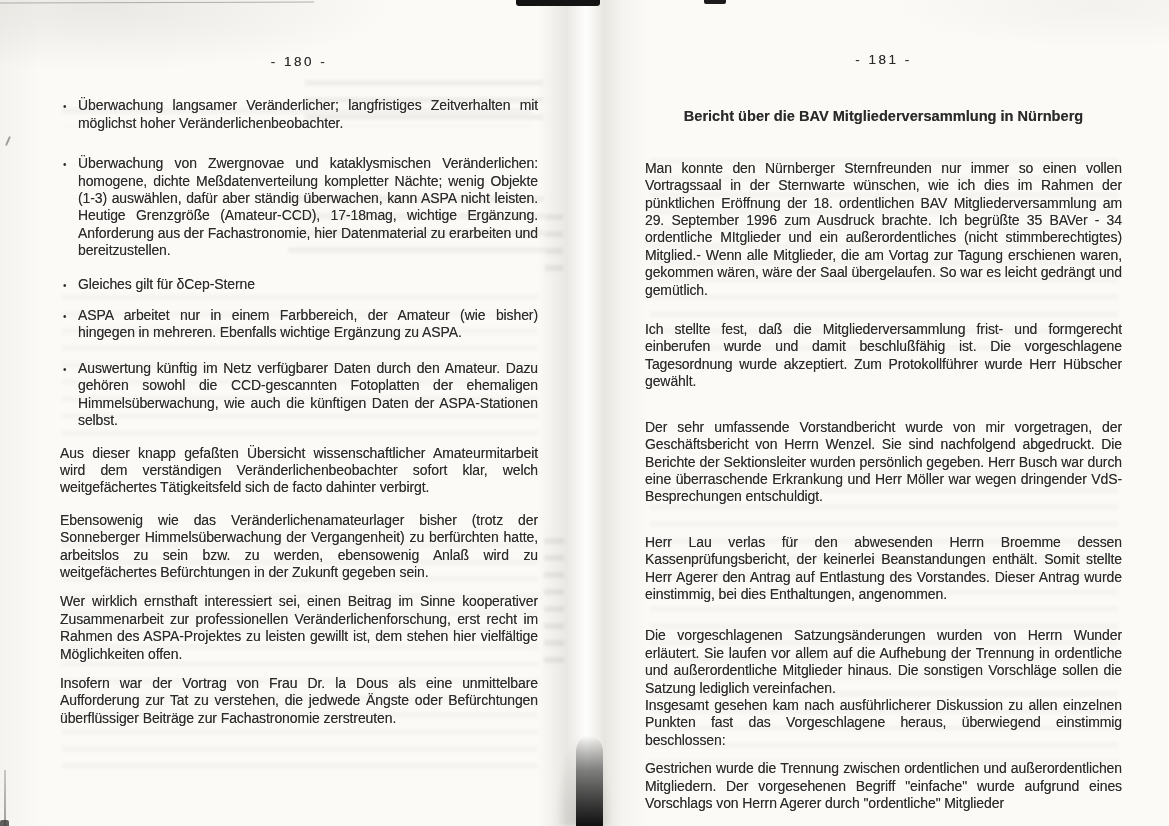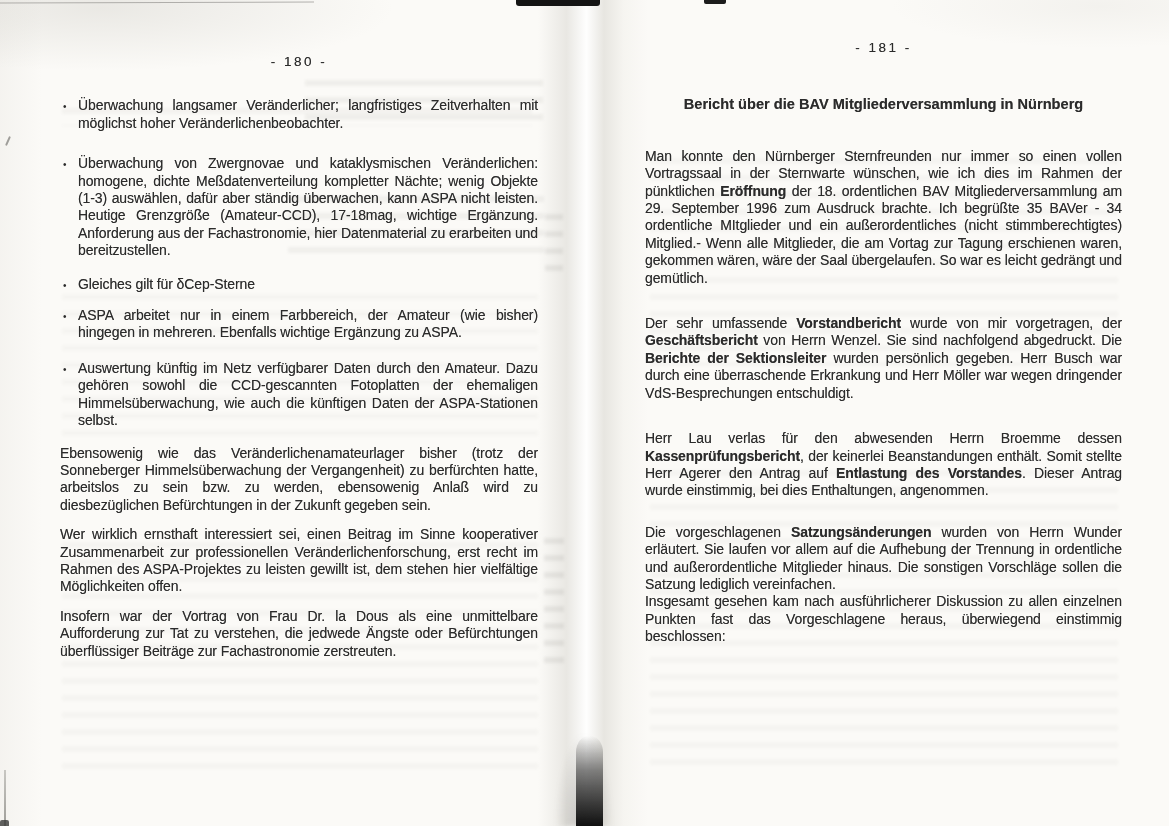--- a/index.html
+++ b/index.html
@@ -31,21 +31,21 @@
     font-size:14px; line-height:17.4px; letter-spacing:-0.1px;
     text-align:justify;
     text-shadow:0 0 .4px rgba(43,43,43,.55);
   }
 
   .pagenum {
     text-align:center; font-size:13.5px; letter-spacing:2.5px;
     text-align-last:center;
   }
   .page-left  .pagenum { margin-top:38px; }
-  .page-right .pagenum { margin-top:24px; }
+  .page-right .pagenum { margin-top:36px; }
 
   .heading {
     font-size:14.6px; font-weight:bold; text-align:center; text-align-last:center;
     margin:40px 0 0 0; letter-spacing:0;
   }
 
   
   ul.bullets { list-style:none; margin:27px 0 0 0; padding:0; }
   ul.bullets li { position:relative; padding-left:18px; }
   ul.bullets li .marker {
@@ -66,21 +66,21 @@
   .lp4 { margin-top:13px; }
 
   .rp0 { margin-top:34px; }
   .rp1 { margin-top:22px; }
   .rp2 { margin-top:28px; }
   .rp3 { margin-top:28px; }
   .rp4 { margin-top:24px; }
   .rp5 { }
   .rp6 { margin-top:11px; }
 
-  .page b { font-weight:bold; }
+  .page b { font-weight:normal; }
 
   
   .gutter {
     position:absolute; left:538px; top:0; width:110px; height:826px; z-index:2;
     background:linear-gradient(90deg,
       rgba(172,169,160,0)    0%,
       rgba(168,165,155,.22) 26%,
       rgba(255,255,255,.85) 44%,
       rgba(186,183,173,.30) 60%,
       rgba(222,219,211,.18) 78%,
@@ -179,34 +179,37 @@
       <li class="b3">
         <span class="marker">•</span>
         <span class="btext">ASPA arbeitet nur in einem Farbbereich, der Amateur (wie bisher) hingegen in mehreren. Ebenfalls wichtige Ergänzung zu ASPA.</span>
       </li>
       <li class="b4">
         <span class="marker">•</span>
         <span class="btext">Auswertung künftig im Netz verfügbarer Daten durch den Amateur. Dazu gehören sowohl die CCD-gescannten Fotoplatten der ehemaligen Himmelsüberwachung, wie auch die künftigen Daten der ASPA-Stationen selbst.</span>
       </li>
     </ul>
 
-    <p class="lp1">Ebensowenig wie das Veränderlichenamateurlager bisher (trotz der Sonneberger Himmelsüberwachung der Vergangenheit) zu berfürchten hatte, arbeitslos zu sein bzw. zu werden, ebensowenig Anlaß wird zu diesbezüglichen Befürchtungen in der Zukunft gegeben sein.</p>
+    <p class="lp0">Aus dieser knapp gefaßten Übersicht wissenschaftlicher Amateurmitarbeit wird dem verständigen Veränderlichenbeobachter sofort klar, welch weitgefächertes Tätigkeitsfeld sich de facto dahinter verbirgt.</p>
+    <p class="lp1">Ebensowenig wie das Veränderlichenamateurlager bisher (trotz der Sonneberger Himmelsüberwachung der Vergangenheit) zu berfürchten hatte, arbeitslos zu sein bzw. zu werden, ebensowenig Anlaß wird zu weitgefächertes Befürchtungen in der Zukunft gegeben sein.</p>
     <p class="lp2">Wer wirklich ernsthaft interessiert sei, einen Beitrag im Sinne kooperativer Zusammenarbeit zur professionellen Veränderlichenforschung, erst recht im Rahmen des ASPA-Projektes zu leisten gewillt ist, dem stehen hier vielfältige Möglichkeiten offen.</p>
     <p class="lp3">Insofern war der Vortrag von Frau Dr. la Dous als eine unmittelbare Aufforderung zur Tat zu verstehen, die jedwede Ängste oder Befürchtungen überflüssiger Beiträge zur Fachastronomie zerstreuten.</p>
   </div>
 
   <div class="page page-right">
     <div class="pagenum">- 181 -</div>
     <h1 class="heading">Bericht über die BAV Mitgliederversammlung in Nürnberg</h1>
 
     <p class="rp0"><span>Man konnte den Nürnberger Sternfreunden nur immer so einen vollen Vortragssaal in der Sternwarte wünschen, wie ich dies im Rahmen der pünktlichen </span><b>Eröffnung</b><span> der 18. ordentlichen BAV Mitgliederversammlung am 29. September 1996 zum Ausdruck brachte. Ich begrüßte 35 BAVer - 34 ordentliche MItglieder und ein außerordentliches (nicht stimmberechtigtes) Mitglied.- Wenn alle Mitglieder, die am Vortag zur Tagung erschienen waren, gekommen wären, wäre der Saal übergelaufen. So war es leicht gedrängt und gemütlich.</span></p>
+    <p class="rp1"><span>Ich stellte fest, daß die Mitgliederversammlung frist- und formgerecht einberufen wurde und damit beschlußfähig ist. Die vorgeschlagene Tagesordnung wurde akzeptiert. Zum </span><b>Protokollführer</b><span> wurde Herr Hübscher gewählt.</span></p>
     <p class="rp2"><span>Der sehr umfassende </span><b>Vorstandbericht</b><span> wurde von mir vorgetragen, der </span><b>Geschäftsbericht</b><span> von Herrn Wenzel. Sie sind nachfolgend abgedruckt. Die </span><b>Berichte der Sektionsleiter</b><span> wurden persönlich gegeben. Herr Busch war durch eine überraschende Erkrankung und Herr Möller war wegen dringender VdS-Besprechungen entschuldigt.</span></p>
     <p class="rp3"><span>Herr Lau verlas für den abwesenden Herrn Broemme dessen </span><b>Kassenprüfungsbericht</b><span>, der keinerlei Beanstandungen enthält. Somit stellte Herr Agerer den Antrag auf </span><b>Entlastung des Vorstandes</b><span>. Dieser Antrag wurde einstimmig, bei dies Enthaltungen, angenommen.</span></p>
     <p class="rp4"><span>Die vorgeschlagenen </span><b>Satzungsänderungen</b><span> wurden von Herrn Wunder erläutert. Sie laufen vor allem auf die Aufhebung der Trennung in ordentliche und außerordentliche Mitglieder hinaus. Die sonstigen Vorschläge sollen die Satzung lediglich vereinfachen.</span></p>
     <p class="rp5"><span>Insgesamt gesehen kam nach ausführlicherer Diskussion zu allen einzelnen Punkten fast das Vorgeschlagene heraus, überwiegend einstimmig beschlossen:</span></p>
+    <p class="rp6"><span>Gestrichen wurde die Trennung zwischen ordentlichen und außerordentlichen Mitgliedern. Der vorgesehenen Begriff "einfache" wurde aufgrund eines Vorschlags von Herrn Agerer durch "ordentliche" Mitglieder</span></p>
   </div>
 
   <div class="artifact top-line"></div>
   <div class="artifact tick-mark"></div>
   <div class="artifact blob-top-1"></div>
   <div class="artifact blob-top-2"></div>
   <div class="artifact gutter-bottom-soft"></div>
   <div class="artifact gutter-bottom-dark"></div>
   <div class="artifact fold-line-bl"></div>
   <div class="artifact speck-bl"></div>

